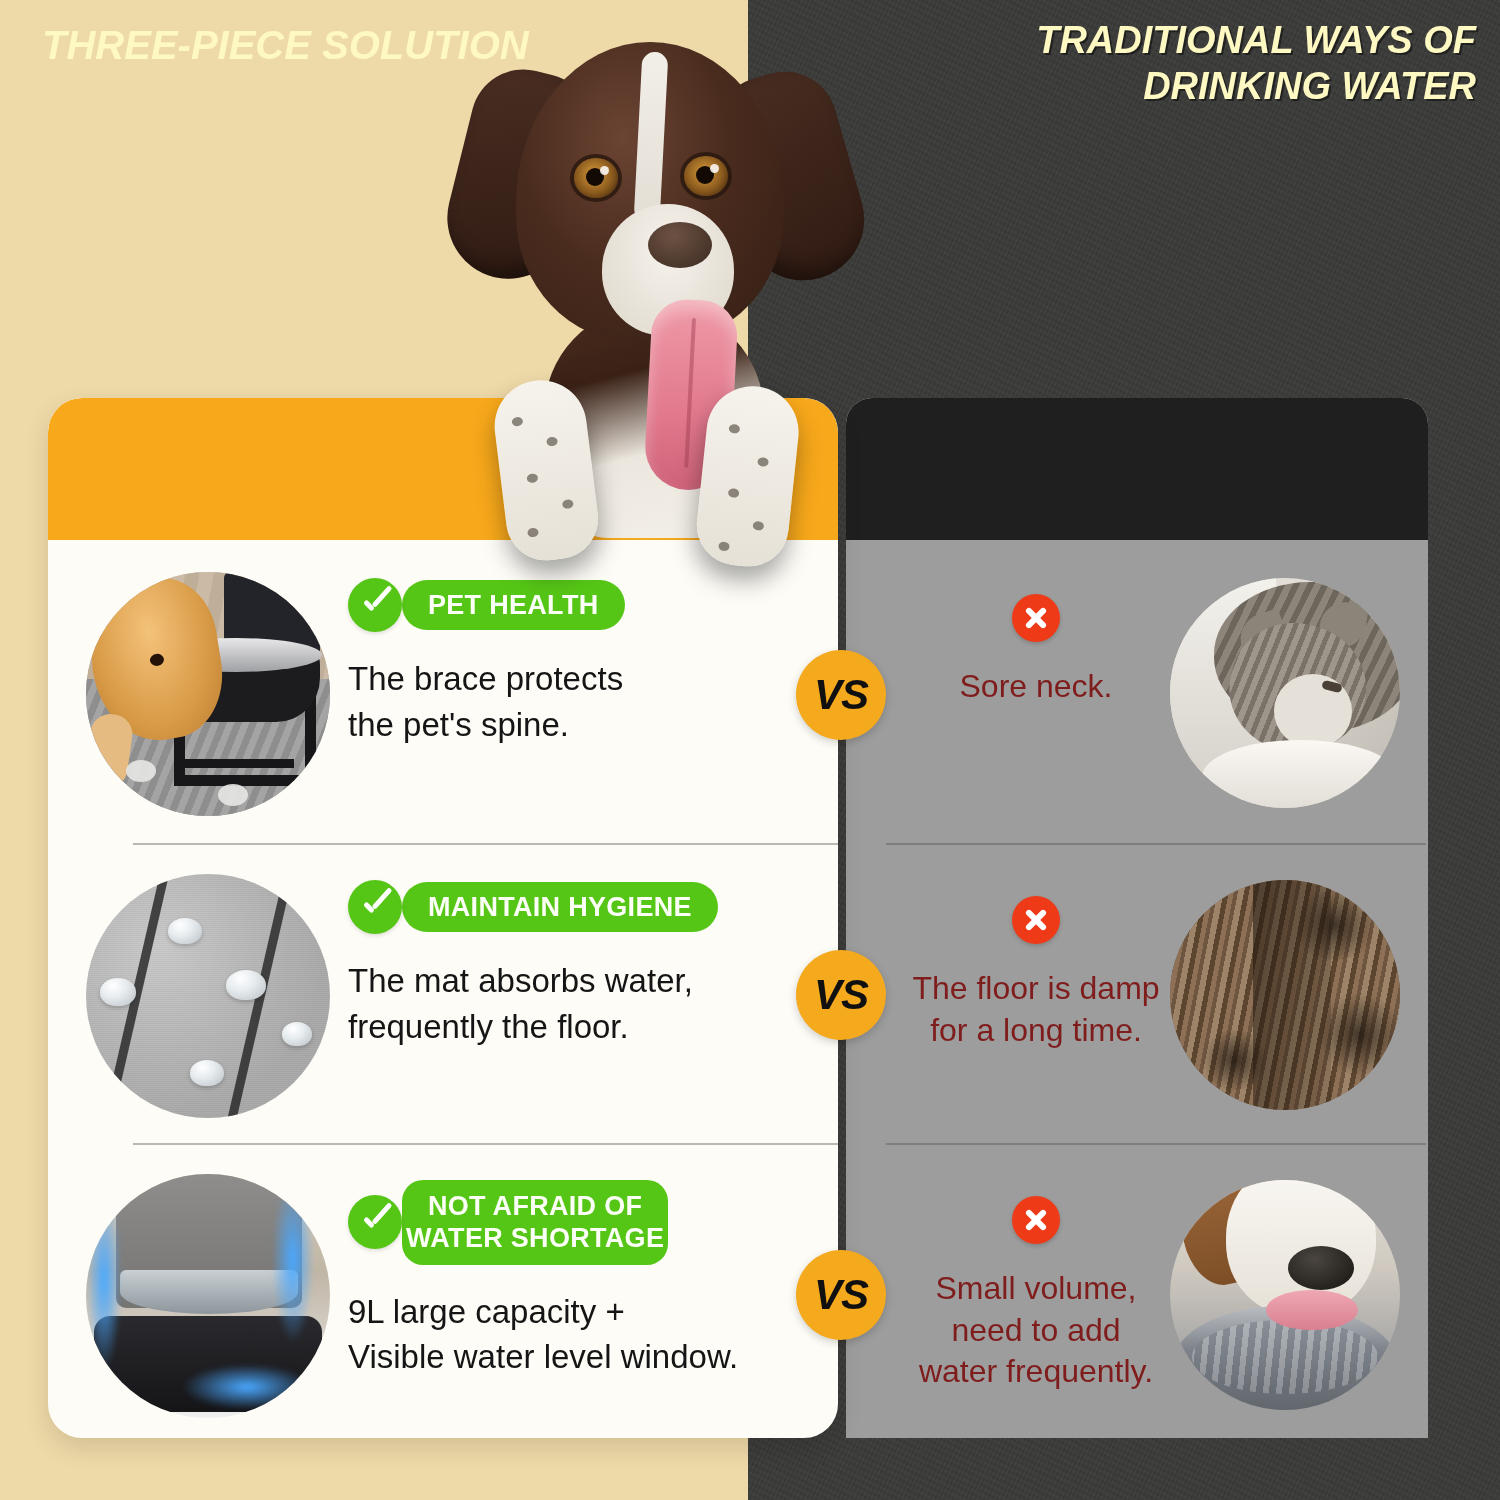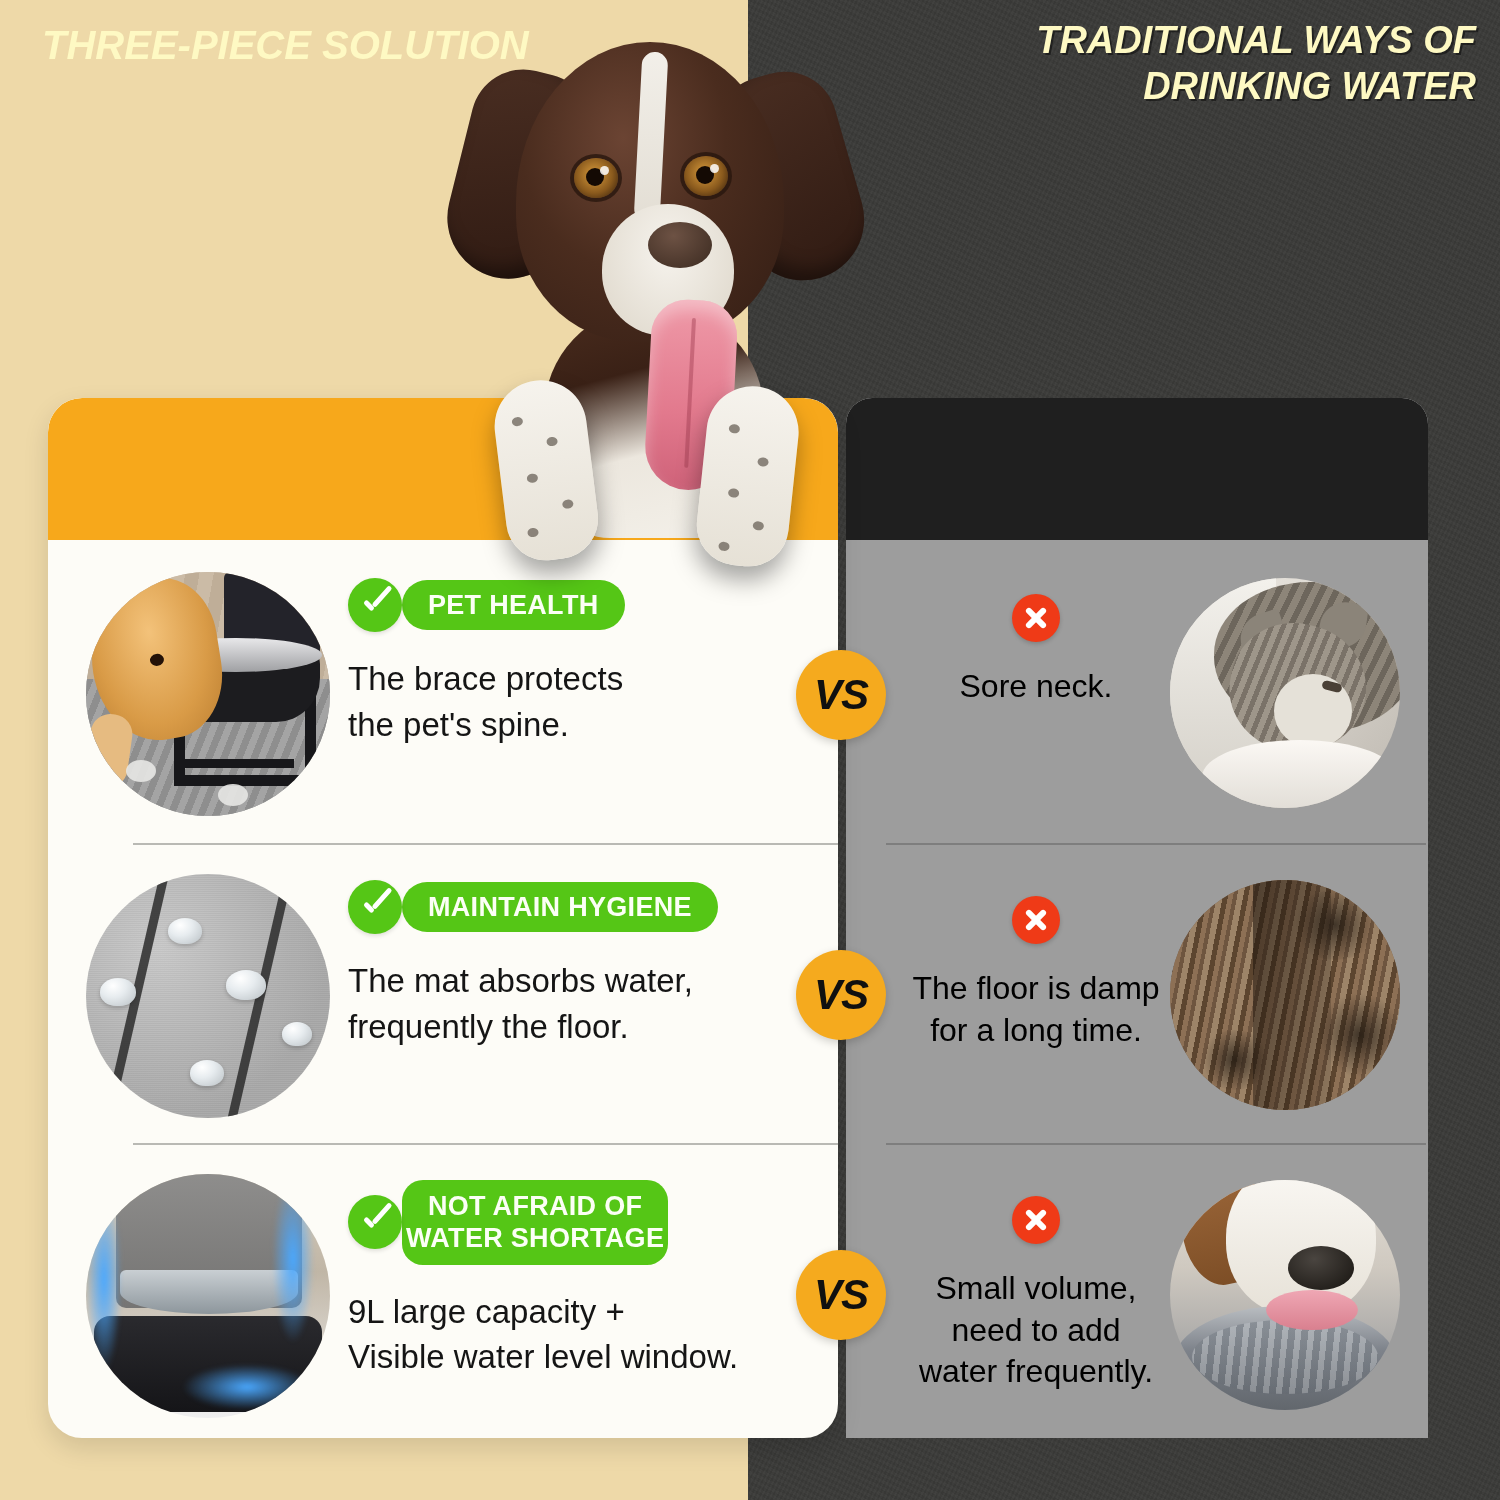--- a/index.html
+++ b/index.html
@@ -112,21 +112,21 @@
   .rrow{position:absolute;left:0;width:582px;height:290px;}
   .rrow.r1{top:150px;}
   .rrow.r2{top:452px;}
   .rrow.r3{top:752px;}
   .rthumb{position:absolute;right:28px;top:30px;width:230px;height:230px;border-radius:50%;overflow:hidden;}
   .rcontent{position:absolute;left:40px;top:46px;width:300px;text-align:center;}
   .xmark{width:48px;height:48px;border-radius:50%;background:#ef3a17;position:relative;margin:0 auto;box-shadow:0 2px 4px rgba(0,0,0,.18);}
   .xmark:before,.xmark:after{content:"";position:absolute;left:11px;top:21px;width:26px;height:6px;background:#fff;border-radius:3px;}
   .xmark:before{transform:rotate(45deg);}
   .xmark:after{transform:rotate(-45deg);}
-  .rtext{margin-top:24px;color:#000000;font-size:32px;line-height:1.3;}
+  .rtext{margin-top:24px;color:#7f1d1d;font-size:32px;line-height:1.3;}
   .rdivider{position:absolute;left:40px;width:540px;height:2px;background:#7e7e7e;}
   .rdivider.d1{top:445px;}
   .rdivider.d2{top:745px;}
 
   
   .vs{position:absolute;width:90px;height:90px;border-radius:50%;background:#f5aa1e;z-index:9;
     display:flex;align-items:center;justify-content:center;
     color:#101010;font-size:42px;font-weight:800;font-style:italic;letter-spacing:-1px;
     box-shadow:0 3px 8px rgba(0,0,0,.18);}
   .vs.v1{left:796px;top:650px;}

